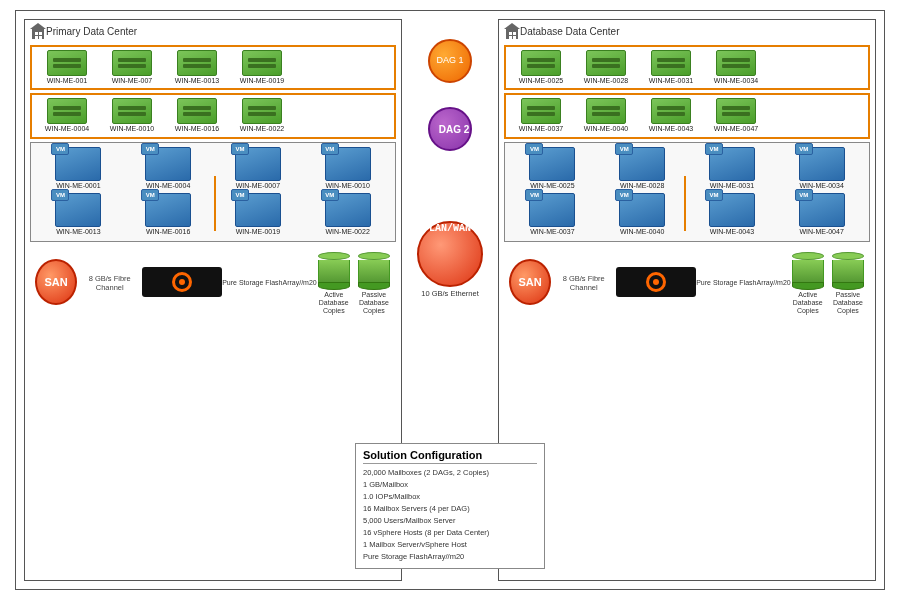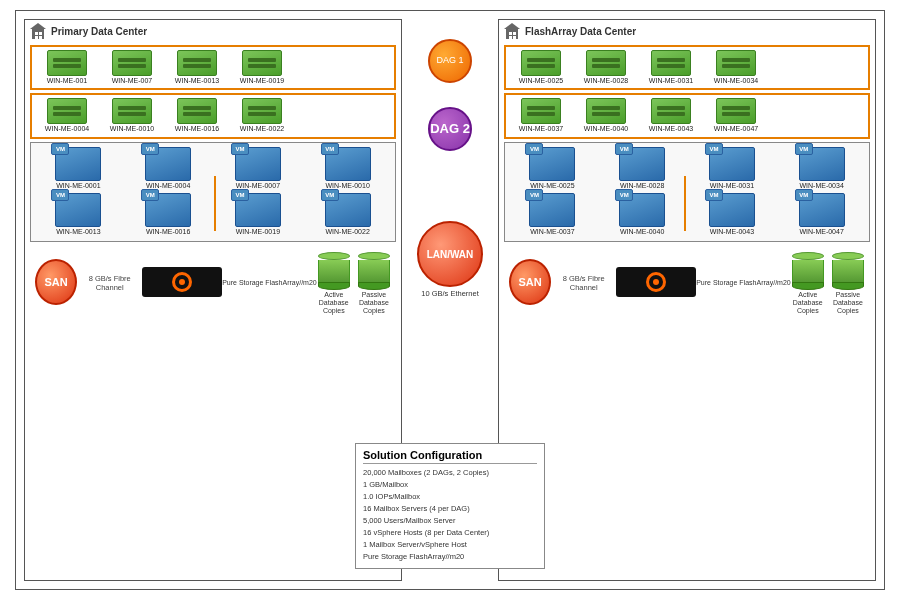--- a/index.html
+++ b/index.html
@@ -11,23 +11,22 @@
       font-size: 10px;
       overflow: hidden;
       position: relative;
     }
 
     .dc-header {
       display: flex;
       align-items: center;
       padding: 3px 5px;
       font-size: 10px;
-      font-weight: bold;
+      font-weight: normal;
       color: #333;
-      gap: 5px;
     }
 
     .building-svg {
       width: 16px;
       height: 16px;
     }
 
     
     .mailbox-row {
       border: 2px solid #e67e00;
@@ -241,25 +240,26 @@
 
     .lanwan-circ {
       width: 66px;
       height: 66px;
       border-radius: 50%;
       background: radial-gradient(circle at 35% 35%, #ff9977, #dd3311);
       border: 2px solid #bb2200;
       display: flex;
       flex-direction: column;
       align-items: center;
-      justify-content: center;
+      justify-content: flex-start;
       font-size: 11px;
       font-weight: bold;
       color: white;
       line-height: 1.2;
+      font-family: Liberation Mono, monospace;
     }
 
     .lanwan-sub {
       font-size: 7.5px;
       color: #333;
       text-align: left;
       margin-top: 2px;
       white-space: nowrap;
     }
 
@@ -487,21 +487,21 @@
     <div style="position:absolute;right:8px;top:8px;width:378px;bottom:8px;border:1.5px solid #555;">
       <div class="dc-header">
         <svg class="building-svg" viewBox="0 0 16 16" fill="#666">
           <rect x="2" y="6" width="12" height="10"></rect>
           <polygon points="8,0 0,6 16,6"></polygon>
           <rect x="5" y="9" width="3" height="3" fill="#fff"></rect>
           <rect x="9" y="9" width="3" height="3" fill="#fff"></rect>
           <rect x="5" y="13" width="3" height="3" fill="#fff"></rect>
           <rect x="9" y="13" width="3" height="3" fill="#fff"></rect>
         </svg>
-        <span>FlashArray Data Center</span>
+        <span>Database Data Center</span>
       </div>
 
       <div class="mailbox-row" style="border-color:#e67e00;">
         <div class="srv">
           <div class="srv-img">
               <div class="srv-bar"></div>
               <div class="srv-bar"></div>
             </div>
           <div class="srv-lbl">WIN-ME-0025</div>
         </div>
@@ -637,21 +637,21 @@
     </div>
 
     <div style="position:absolute;left:50%;top:28px;transform:translateX(-50%);display:flex;flex-direction:column;align-items:center;z-index:20;">
       <div class="dag-circ-orange">
         <span style="font-size:9px;font-weight:normal;color:white;">DAG 1</span>
       </div>
     </div>
 
     <div style="position:absolute;left:50%;top:96px;transform:translateX(-50%);display:flex;flex-direction:column;align-items:center;z-index:20;">
       <div class="dag-circ-purple">
-        <span style="font-size:13px;font-weight:bold;color:white;">DAG 2</span>
+        <span style="font-size:10px;font-weight:bold;color:white;padding-left:8px;">DAG 2</span>
       </div>
     </div>
 
     <div style="position:absolute;left:50%;top:210px;transform:translateX(-50%);display:flex;flex-direction:column;align-items:center;z-index:20;">
       <div class="lanwan-circ">
         <span style="font-size:10px;font-weight:bold;color:white;line-height:1.1;">LAN/WAN</span>
       </div>
       <div class="lanwan-sub">10 GB/s Ethernet</div>
     </div>
 

